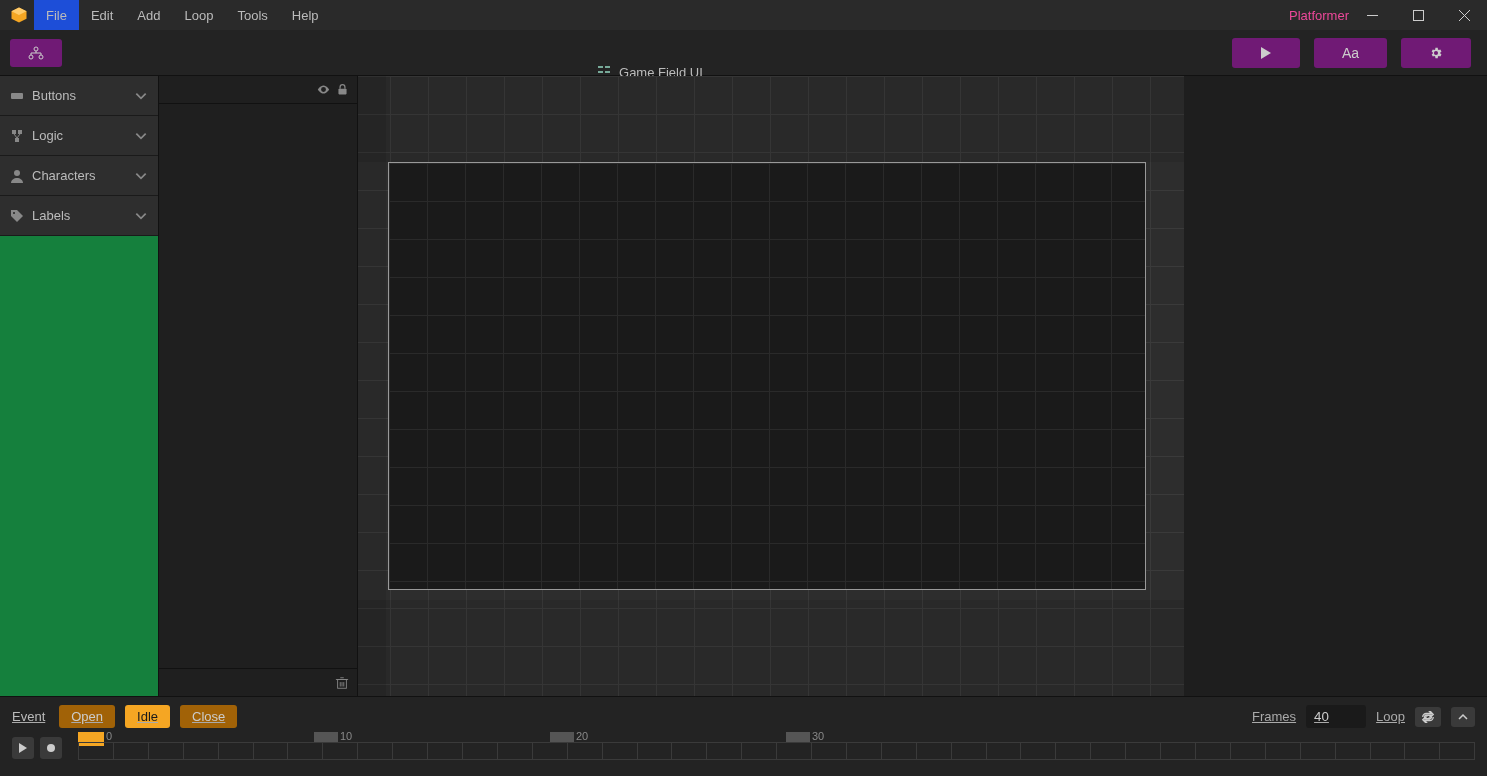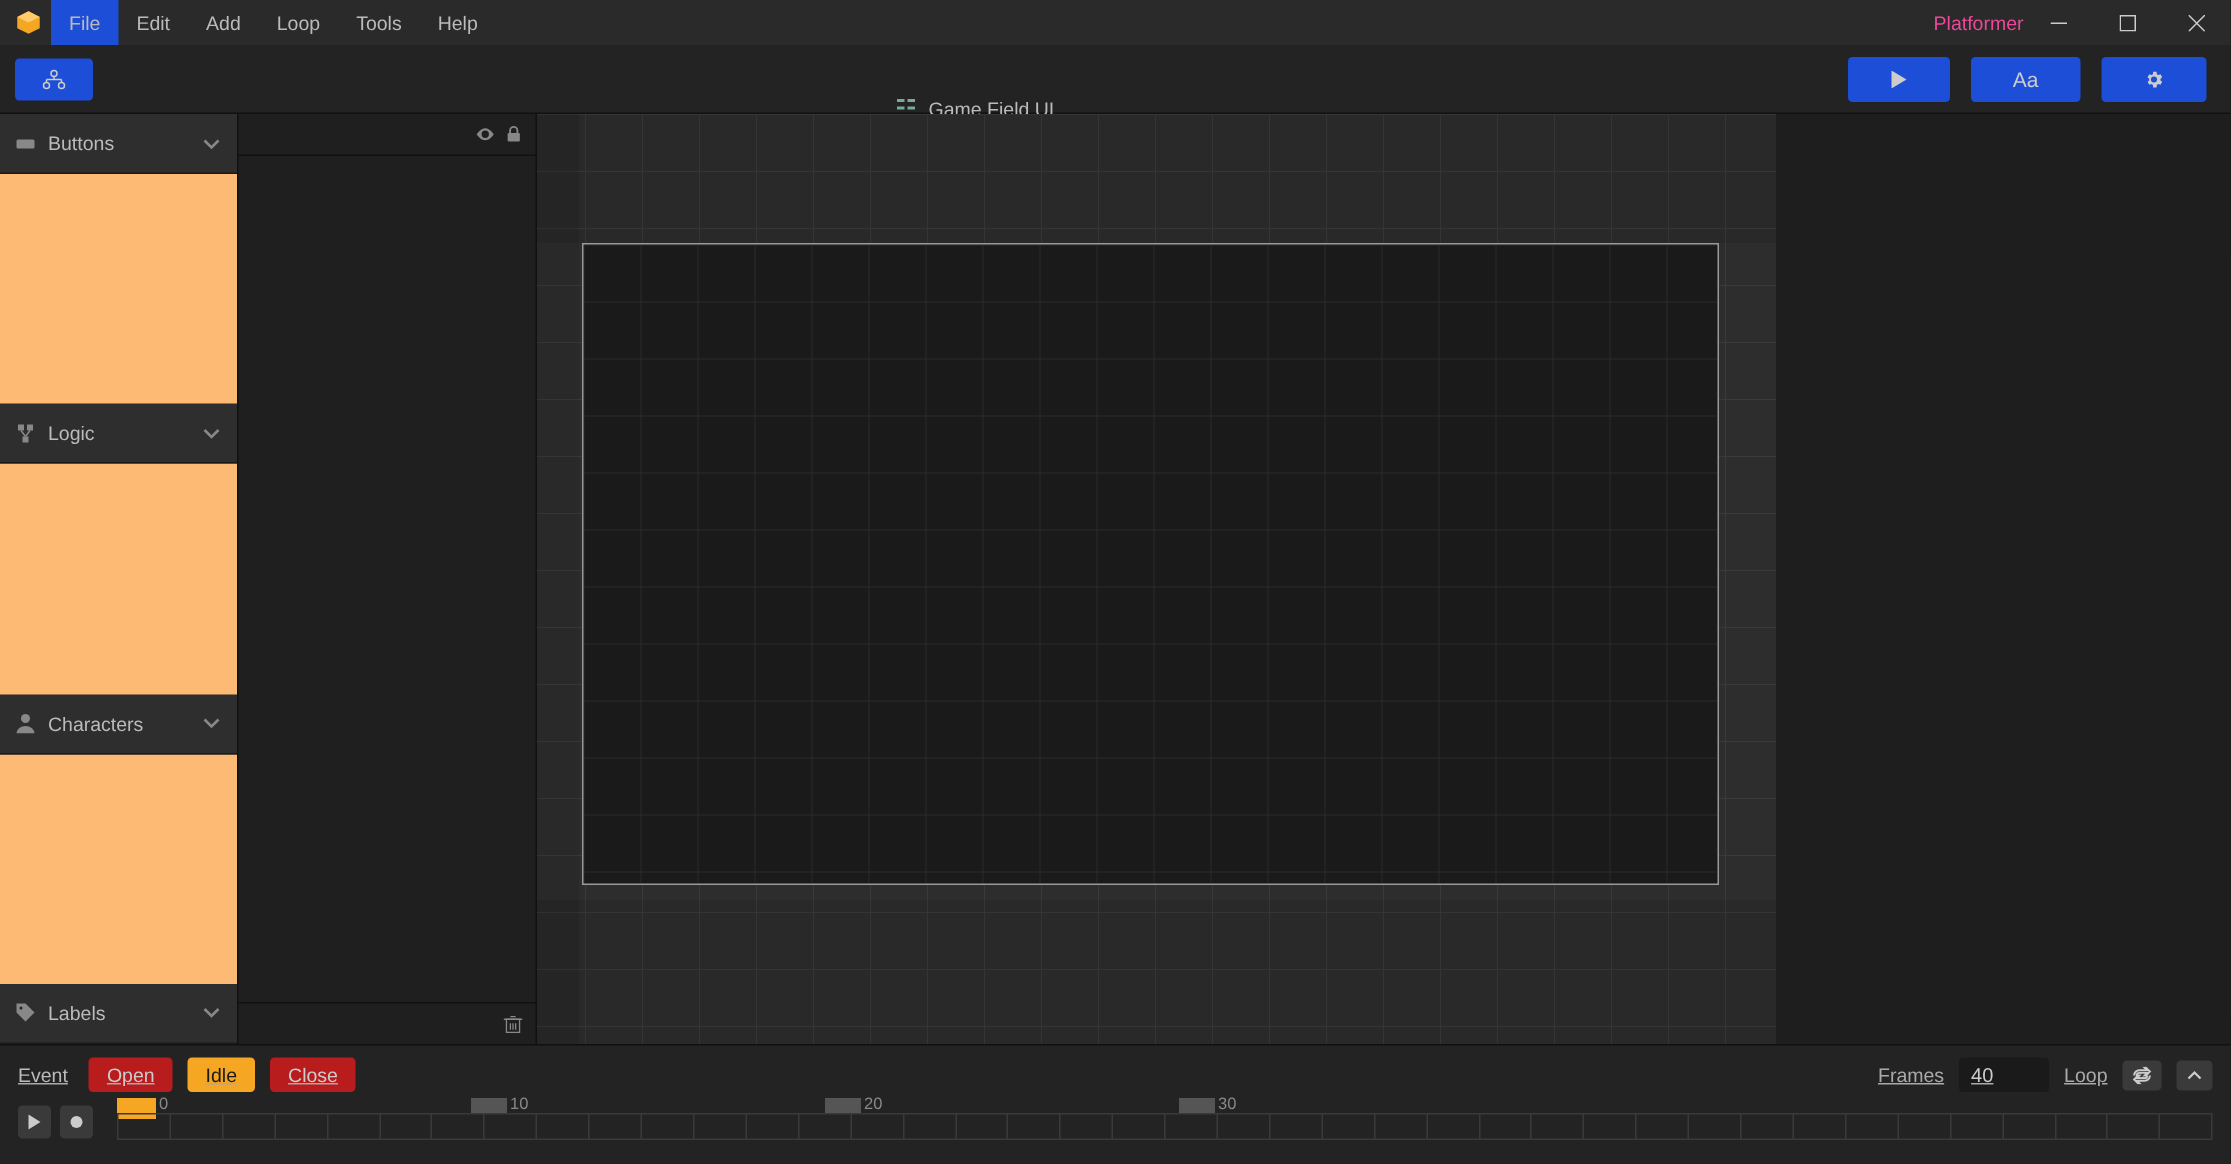--- a/index.html
+++ b/index.html
@@ -11,28 +11,28 @@
 .menu { display: flex; height: 100%; }
 .menu-item { padding: 0 12px; display: flex; align-items: center; cursor: pointer; color: #bbb; }
 .menu-item.active { background: #1d4ed8; }
 .title-center { flex: 1; text-align: right; color: #ec4899; font-size: 13px; }
 .win-controls { display: flex; height: 100%; }
 .win-btn { width: 46px; display: flex; align-items: center; justify-content: center; cursor: pointer; color: #ccc; }
 .win-btn svg { width: 11px; height: 11px; }
 
 
 .toolbar { height: 46px; background: #232323; display: flex; align-items: center; padding: 0 10px; border-bottom: 1px solid #111; }
-.tool-btn { background: #1d4ed8; border-radius: 3px; padding: 7px 18px; display: flex; align-items: center; justify-content: flex-start; cursor: pointer; color: #ccc; margin-right: 6px; }
+.tool-btn { background: #701a75; border-radius: 3px; padding: 7px 18px; display: flex; align-items: center; justify-content: flex-start; cursor: pointer; color: #ccc; margin-right: 6px; }
 .toolbar-center { flex: 1; display: flex; align-items: center; justify-content: center; gap: 8px; color: #bbb; margin-top: 39px; }
 .toolbar-right { display: flex; gap: 8px; }
 .toolbar-right .tool-btn { padding: 7px 28px; }
 
 
 .main { flex: 1; display: flex; min-height: 0; }
-.sidebar-left { width: 158px; background: #fdba74; display: flex; flex-direction: column; justify-content: space-between; }
+.sidebar-left { width: 158px; background: #15803d; display: flex; flex-direction: column; }
 .accordion-item { height: 40px; background: #2e2e2e; border-bottom: 1px solid #1a1a1a; display: flex; align-items: center; padding: 0 10px; cursor: pointer; color: #bbb; gap: 8px; }
 .accordion-item .chev { margin-left: auto; }
 .accordion-item svg { width: 14px; height: 14px; fill: #888; }
 
 .outline-panel { width: 200px; background: #1f1f1f; display: flex; flex-direction: column; border-left: 1px solid #111; border-right: 1px solid #111; }
 .outline-header { height: 28px; display: flex; align-items: center; justify-content: flex-end; gap: 6px; padding: 0 8px; color: #888; border-bottom: 1px solid #111; }
 .outline-header svg { width: 13px; height: 13px; fill: #888; }
 .outline-body { flex: 1; }
 .outline-footer { height: 28px; display: flex; align-items: center; justify-content: flex-end; padding: 0 8px; border-top: 1px solid #111; }
 .outline-footer svg { width: 14px; height: 14px; fill: #888; cursor: pointer; }
@@ -43,21 +43,21 @@
 .grid-shade-bottom { position: absolute; left:0; right:0; bottom:0; height: 96px; background: rgba(0,0,0,0.08); }
 .grid-shade-left { position: absolute; top:0; bottom:0; left:0; width: 28px; background: rgba(0,0,0,0.08); }
 .canvas-frame { position: absolute; left: 30px; top: 86px; width: 758px; height: 428px; border: 1px solid #999; background: #1a1a1a; background-image: linear-gradient(#2a2a2a 1px, transparent 1px), linear-gradient(90deg, #2a2a2a 1px, transparent 1px); background-size: 38px 38px; }
 
 .inspector { width: 303px; background: #1e1e1e; }
 
 
 .timeline { height: 80px; background: #232323; border-top: 1px solid #111; display: flex; flex-direction: column; padding: 8px 12px 4px 12px; }
 .timeline-row1 { display: flex; align-items: center; gap: 10px; text-decoration: underline; }
 .event-label { color: #bbb; margin-right: 4px; }
-.pill { background: #b91c1c; border-radius: 3px; padding: 4px 12px; cursor: pointer; color: #ccc; }
+.pill { background: #a16207; border-radius: 3px; padding: 4px 12px; cursor: pointer; color: #ccc; }
 .pill.active { background: #f5a623; color: #1a1a1a; }
 .spacer { flex: 1; }
 .frames-input { background: #1a1a1a; border: none; color: #ccc; padding: 4px 8px; width: 60px; border-radius: 3px; }
 .loop-icon-wrap { background: #3a3a3a; border-radius: 3px; padding: 4px 6px; display:flex; align-items:center; }
 .collapse-btn { background: #3a3a3a; border-radius: 3px; padding: 4px 6px; cursor: pointer; display:flex; align-items:center; }
 
 .timeline-row2 { display: flex; align-items: center; gap: 6px; margin-top: 8px; }
 .tl-btn { width: 22px; height: 22px; background: #3a3a3a; border-radius: 3px; display: flex; align-items: center; justify-content: center; cursor: pointer; }
 .tl-btn svg { width: 10px; height: 10px; fill: #ccc; }
 .track { flex: 1; position: relative; height: 24px; margin-left: 10px; }

